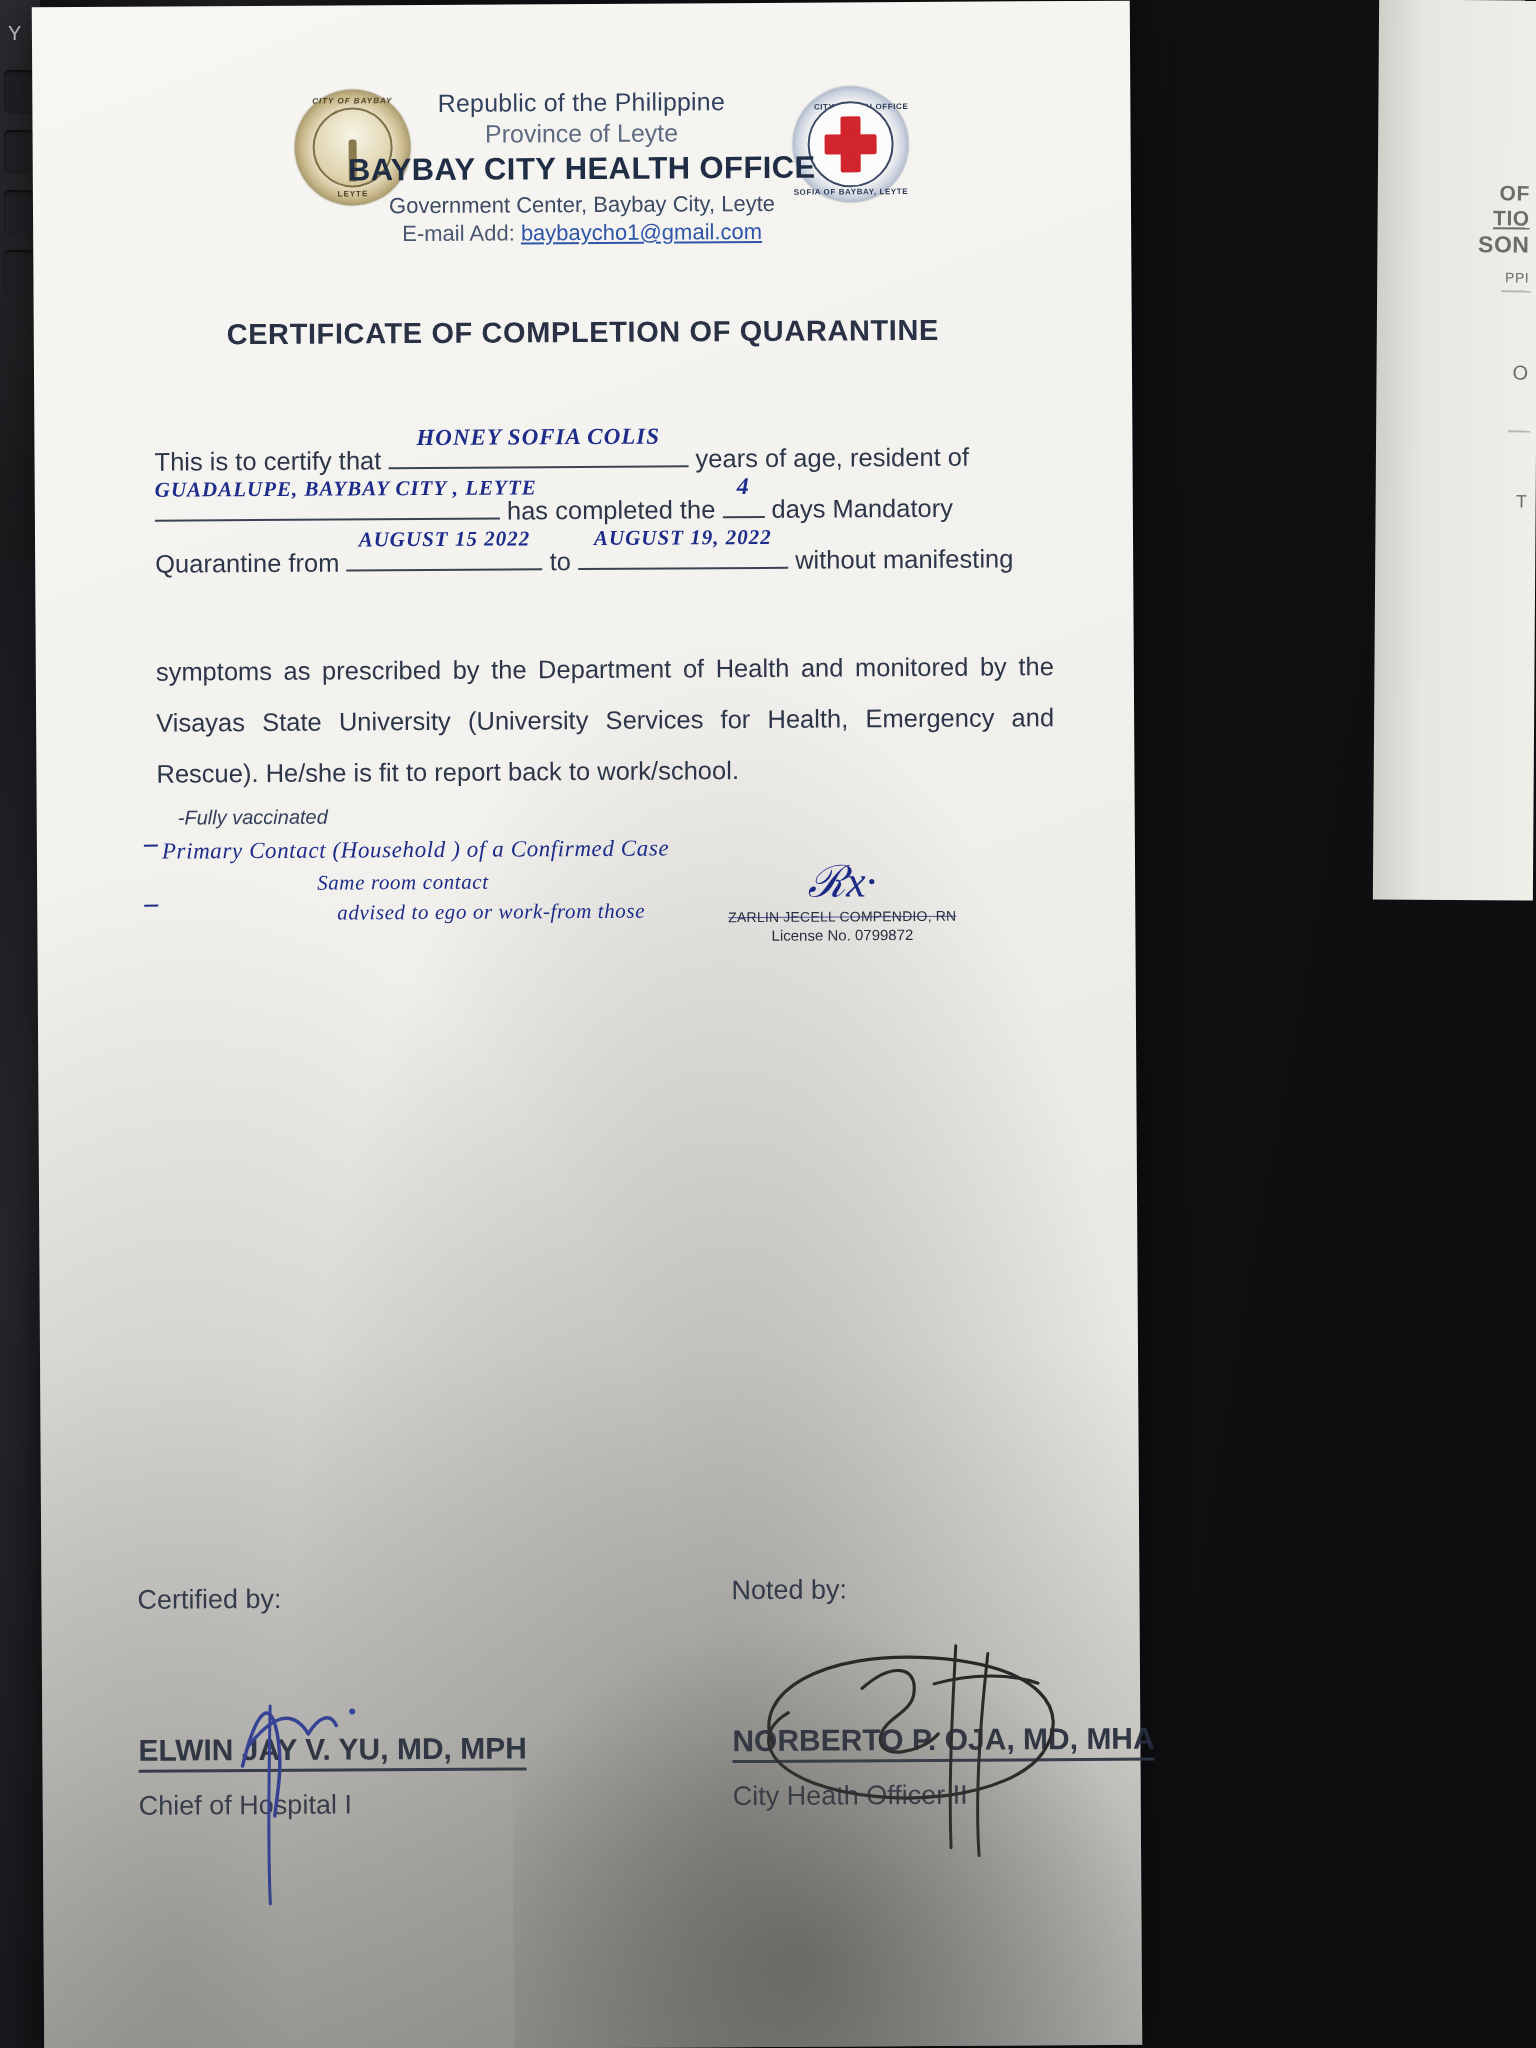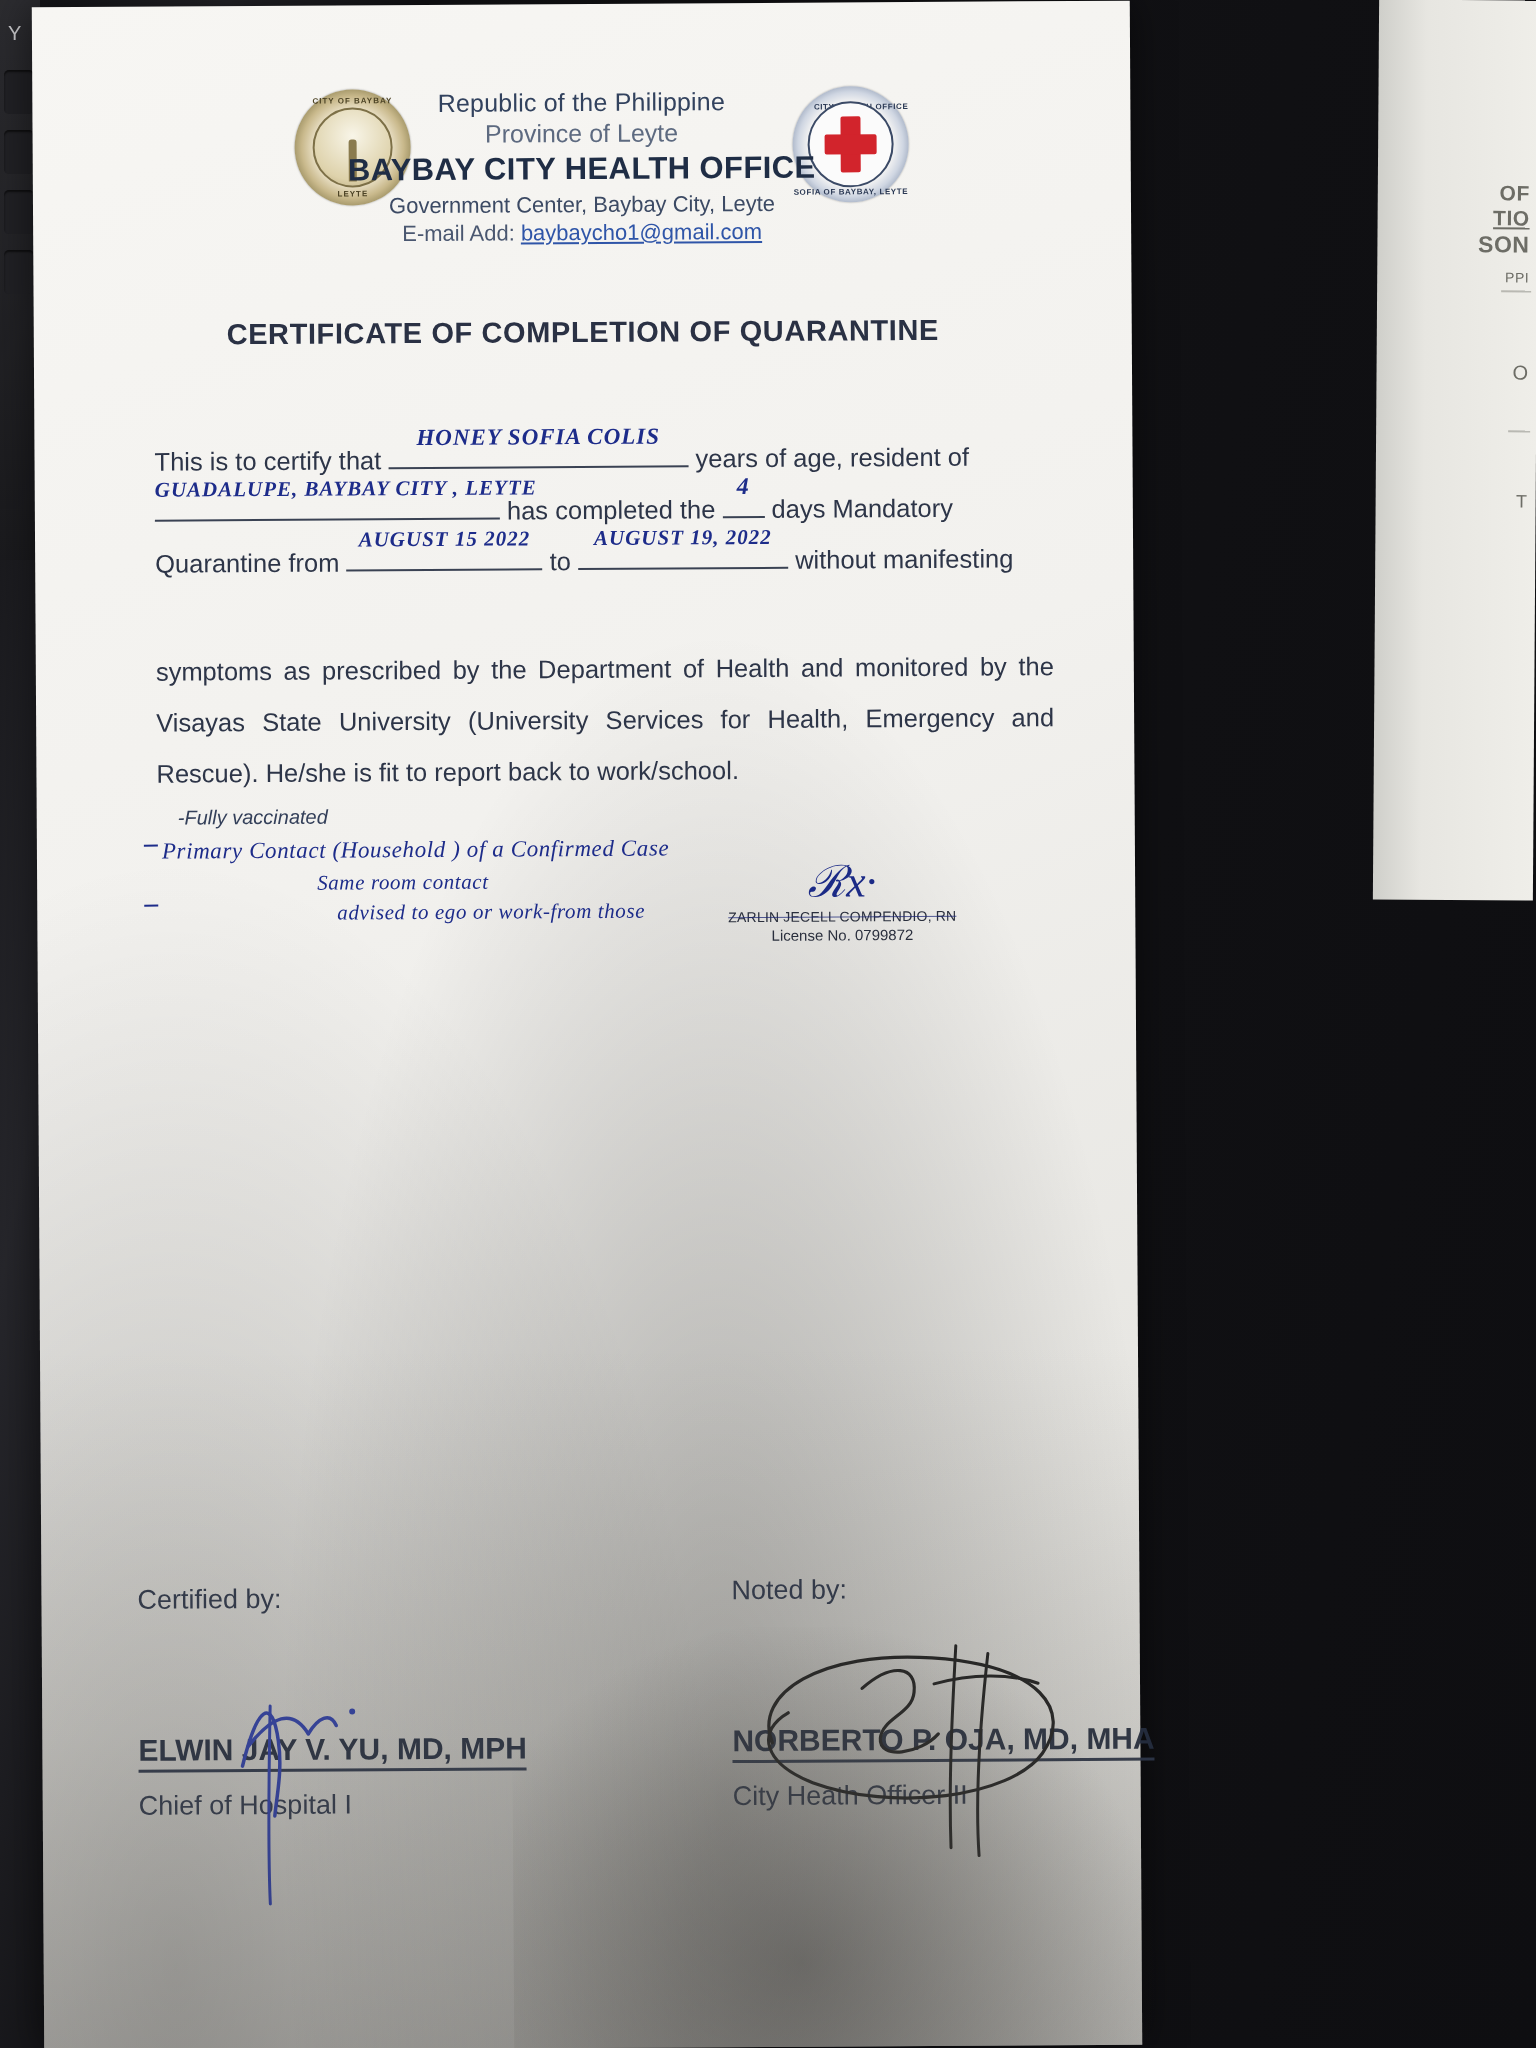--- a/index.html
+++ b/index.html
@@ -143,21 +143,21 @@
   }
   .seal-left .txt-top, .seal-left .txt-bot {
     position: absolute;
     left: 0; right: 0;
     text-align: center;
     font-size: 8px;
     font-weight: bold;
     color: #4d4426;
     letter-spacing: 1px;
   }
-  .seal-left .txt-top { top: 7px; }
+  .seal-left .txt-top { top: 7px; font-style: italic; }
   .seal-left .txt-bot { bottom: 7px; }
 
   .seal-right {
     left: 760px; top: 84px;
     width: 116px; height: 116px;
     background: radial-gradient(circle at 50% 50%, #ffffff 0%, #f2f2f2 52%, #cfd6e2 64%, #9aa6bb 76%, #6d7a92 100%);
     box-shadow: 0 0 2px rgba(0,0,0,.35);
   }
   .seal-right .inner {
     position: absolute;

